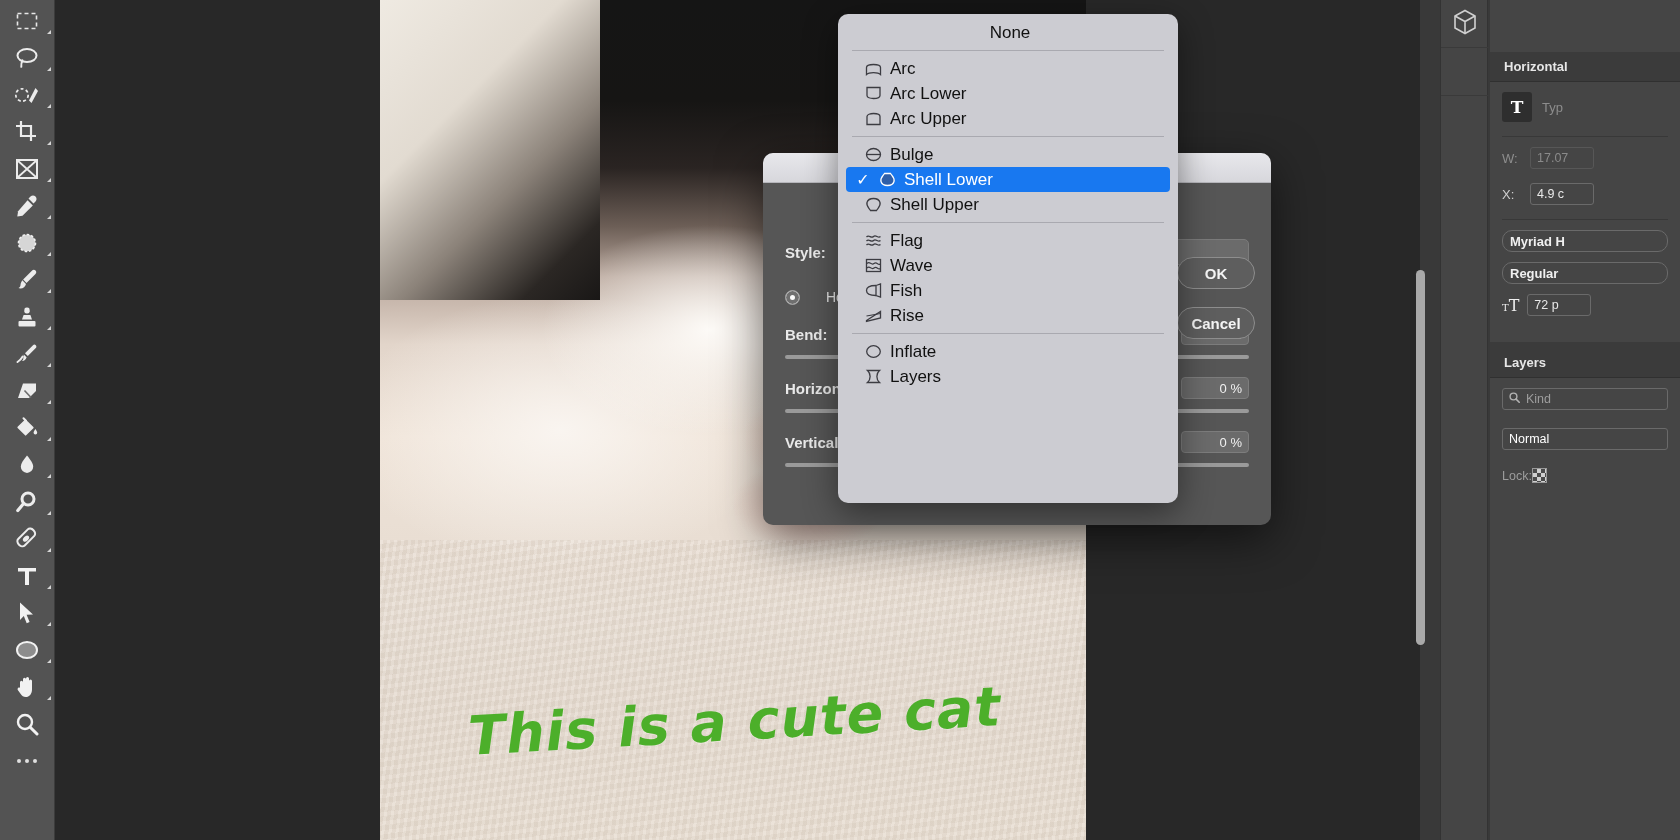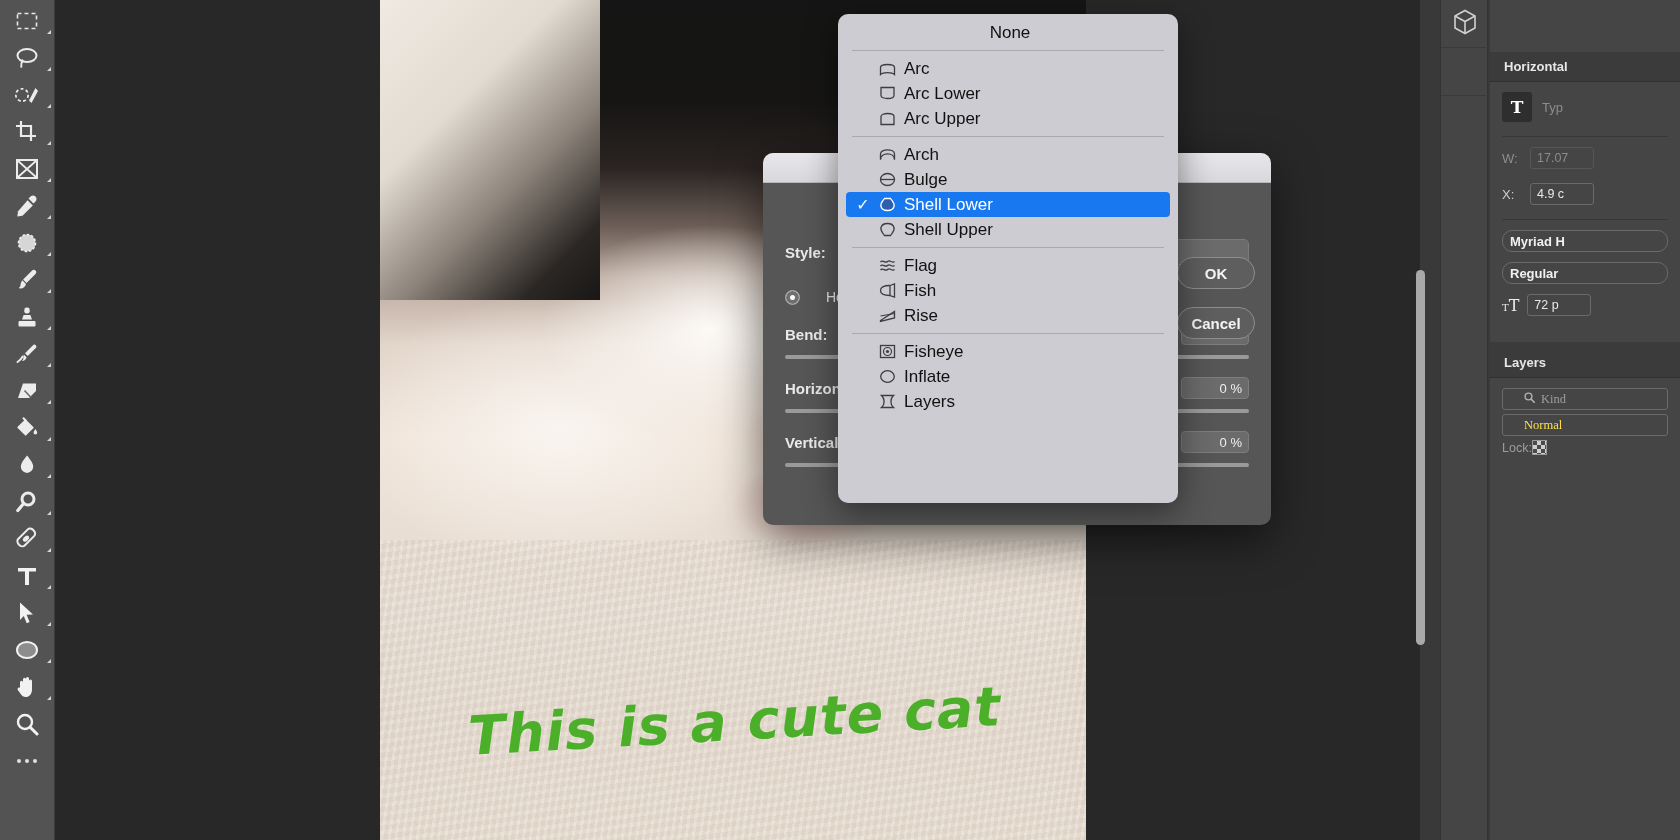--- a/index.html
+++ b/index.html
@@ -156,21 +156,21 @@
   
   #style-menu {
     position: absolute; left: 838px; top: 14px; width: 340px; height: 489px;
     background: #ccccd2; border-radius: 10px;
     box-shadow: 0 10px 34px rgba(0,0,0,0.45);
     padding: 6px 0 7px 0;
     font-size: 17px; color: #111;
   }
   .menu-item {
     height: 25px; display: flex; align-items: center;
-    padding-left: 14px; white-space: nowrap;
+    white-space: nowrap;
   }
   .menu-item .mi-check {
     width: 22px; text-align: center; font-size: 16px; color: #111;
   }
   .menu-item .mi-icon {
     width: 26px; display: flex; align-items: center; justify-content: center;
     color: #3c3c42;
   }
   .menu-item .mi-label { padding-left: 4px; }
   .menu-item.center { justify-content: center; padding-left: 0; }
@@ -239,21 +239,21 @@
   }
   .size-row { display: flex; align-items: center; gap: 8px; margin-bottom: 8px; }
   .size-icon {
     color: #efefef; font-family: "DejaVu Serif", serif; font-size: 16px;
     display: flex; align-items: baseline;
   }
   .size-icon .small { font-size: 10px; }
   .search-field {
     height: 22px; border: 1px solid #6a6a6a; border-radius: 3px;
     background: #454545; color: #9d9d9d; font-size: 12.5px;
-    display: flex; align-items: center; gap: 6px; padding: 0 21px; margin-bottom: 4px; font-family: Liberation Serif, serif;
+    display: flex; align-items: center; gap: 6px; padding: 0 6px; margin-bottom: 18px;
   }
   .lock-row { display: flex; align-items: center; color: #9d9d9d; font-size: 12.5px; }
   .lock-swatch {
     width: 15px; height: 15px;
     background:
       linear-gradient(45deg,#cfcfcf 25%,transparent 25%,transparent 75%,#cfcfcf 75%),
       linear-gradient(45deg,#cfcfcf 25%,transparent 25%,transparent 75%,#cfcfcf 75%),
       #4a4a4a;
     background-size: 8px 8px; background-position: 0 0, 4px 4px;
     border: 1px solid #9a9a9a;
@@ -543,30 +543,20 @@
       <span class="mi-icon">
         <svg width="17" height="15" viewBox="0 0 17 15">
             <path d="M2 13.5 V5.5 C2 1.5 15 1.5 15 5.5 V13.5 Z" fill="none" stroke="#3c3c42" stroke-width="1.3"></path>
           </svg>
       </span>
       <span class="mi-label">Arc Upper</span>
     </div>
 
     <div class="menu-sep"></div>
 
-    <div class="menu-item">
-      <span class="mi-check"></span>
-      <span class="mi-icon">
-        <svg width="17" height="15" viewBox="0 0 17 15">
-            <path d="M1.5 12.5 C1.5 5 15.5 5 15.5 12.5" fill="none" stroke="#3c3c42" stroke-width="1.3"></path>
-            <path d="M1.5 12.5 V7 C1.5 1.5 15.5 1.5 15.5 7 V12.5" fill="none" stroke="#3c3c42" stroke-width="1.3"></path>
-          </svg>
-      </span>
-      <span class="mi-label">Arch</span>
-    </div>
 
     <div class="menu-item">
       <span class="mi-check"></span>
       <span class="mi-icon">
         <svg width="17" height="15" viewBox="0 0 17 15">
             <ellipse cx="8.5" cy="7.5" rx="7" ry="6" fill="none" stroke="#3c3c42" stroke-width="1.3"></ellipse>
             <path d="M1.5 7.5 H15.5" stroke="#3c3c42" stroke-width="1.3"></path>
           </svg>
       </span>
       <span class="mi-label">Bulge</span>
@@ -599,20 +589,31 @@
       <span class="mi-icon">
         <svg width="17" height="15" viewBox="0 0 17 15">
             <path d="M1.5 4 C4 1 6 6 8.5 3.5 C11 1 13 6 15.5 3.5" fill="none" stroke="#3c3c42" stroke-width="1.3"></path>
             <path d="M1.5 8 C4 5 6 10 8.5 7.5 C11 5 13 10 15.5 7.5" fill="none" stroke="#3c3c42" stroke-width="1.3"></path>
             <path d="M1.5 12 C4 9 6 14 8.5 11.5 C11 9 13 14 15.5 11.5" fill="none" stroke="#3c3c42" stroke-width="1.3"></path>
           </svg>
       </span>
       <span class="mi-label">Flag</span>
     </div>
 
+    <div class="menu-item">
+      <span class="mi-check"></span>
+      <span class="mi-icon">
+        <svg width="17" height="15" viewBox="0 0 17 15">
+            <rect x="1.5" y="1.5" width="14" height="12" fill="none" stroke="#3c3c42" stroke-width="1.3"></rect>
+            <path d="M2 5.5 C5 2.5 6 8 9 5.5 C12 3 13 8 15 6" fill="none" stroke="#3c3c42" stroke-width="1.2"></path>
+            <path d="M2 10 C5 7 6 12.5 9 10 C12 7.5 13 12.5 15 10.5" fill="none" stroke="#3c3c42" stroke-width="1.2"></path>
+          </svg>
+      </span>
+      <span class="mi-label">Wave</span>
+    </div>
 
     <div class="menu-item">
       <span class="mi-check"></span>
       <span class="mi-icon">
         <svg width="17" height="15" viewBox="0 0 17 15">
             <path d="M11 2.5 C4 2.5 1.5 5 1.5 7.5 C1.5 10 4 12.5 11 12.5" fill="none" stroke="#3c3c42" stroke-width="1.3"></path>
             <path d="M11 2.5 L15.5 1 L15.5 14 L11 12.5 Z" fill="none" stroke="#3c3c42" stroke-width="1.3"></path>
           </svg>
       </span>
       <span class="mi-label">Fish</span>
@@ -624,31 +625,20 @@
         <svg width="17" height="15" viewBox="0 0 17 15">
             <path d="M1.5 12.5 L15.5 3.5 L15.5 10 L1.5 13.5 Z" fill="none" stroke="#3c3c42" stroke-width="1.3"></path>
             <path d="M1.5 8 L15.5 5.5" stroke="#3c3c42" stroke-width="1.1"></path>
           </svg>
       </span>
       <span class="mi-label">Rise</span>
     </div>
 
     <div class="menu-sep"></div>
 
-    <div class="menu-item">
-      <span class="mi-check"></span>
-      <span class="mi-icon">
-        <svg width="17" height="15" viewBox="0 0 17 15">
-            <rect x="1.5" y="1.5" width="14" height="12" fill="none" stroke="#3c3c42" stroke-width="1.3"></rect>
-            <circle cx="8.5" cy="7.5" r="4" fill="none" stroke="#3c3c42" stroke-width="1.2"></circle>
-            <circle cx="8.5" cy="7.5" r="1.6" fill="#3c3c42"></circle>
-          </svg>
-      </span>
-      <span class="mi-label">Fisheye</span>
-    </div>
 
     <div class="menu-item">
       <span class="mi-check"></span>
       <span class="mi-icon">
         <svg width="17" height="15" viewBox="0 0 17 15">
             <ellipse cx="8.5" cy="7.5" rx="6.8" ry="5.8" fill="none" stroke="#3c3c42" stroke-width="1.3"></ellipse>
           </svg>
       </span>
       <span class="mi-label">Inflate</span>
     </div>
@@ -735,21 +725,21 @@
       <div class="search-field">
         <span>
           <svg width="11" height="11" viewBox="0 0 11 11">
               <circle cx="4.5" cy="4.5" r="3.4" fill="none" stroke="#b2b2b2" stroke-width="1.4"></circle>
               <path d="M7.1 7.1 L10.2 10.2" stroke="#b2b2b2" stroke-width="1.6" stroke-linecap="round"></path>
             </svg>
         </span>
         <span>Kind</span>
       </div>
 
-      <div class="search-field" style="color:#fde047">
+      <div class="search-field" style="color:#ffffff">
         <span>Normal</span>
       </div>
 
       <div class="lock-row">
         <span>Lock:</span>
         <span class="lock-swatch"></span>
       </div>
     </div>
   </div>
 

